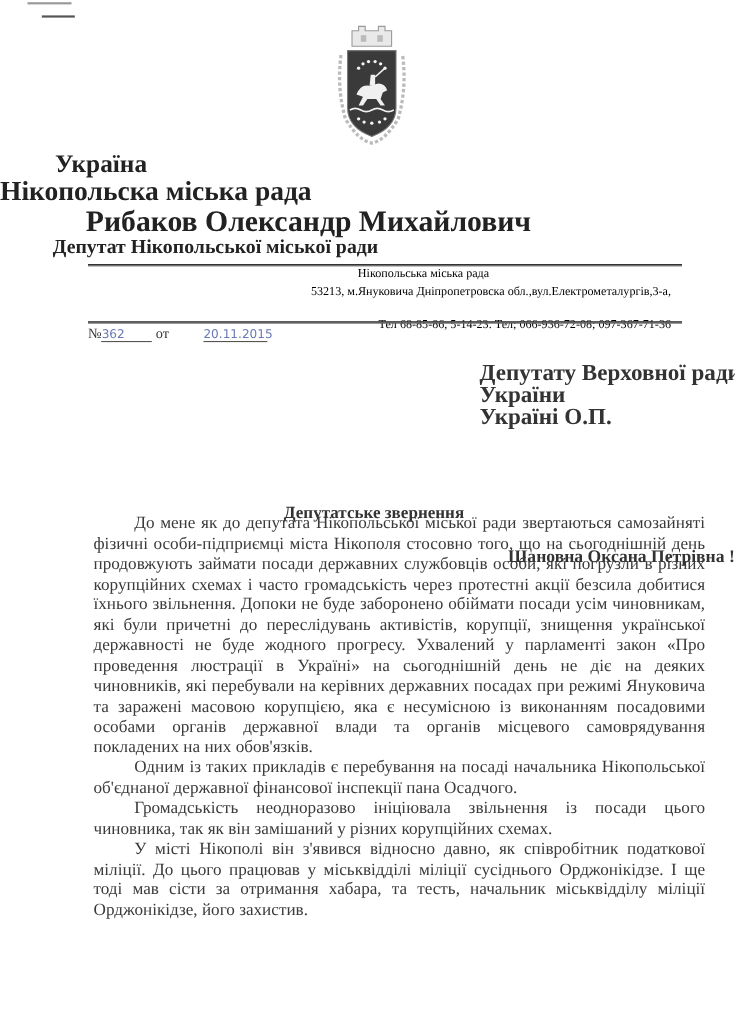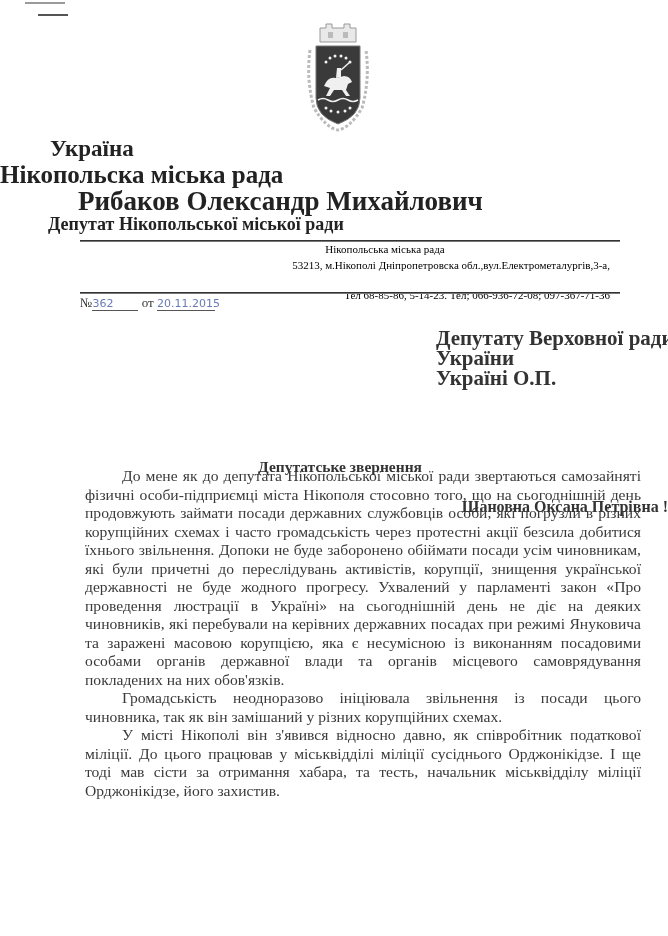--- a/index.html
+++ b/index.html
@@ -15,21 +15,21 @@
   .h-role { top: 214px; font-size: 18px; padding-left: 48px; box-sizing: border-box; }
   .rule1 { left: 80px; top: 240px; width: 540px; height: 1px; background: #333; border-bottom: 1px solid #777; }
   .addr { left: 80px; width: 530px; text-align: right; font-size: 11px; color: #000000; white-space: nowrap; }
   .addr1 { top: 243px; text-align: center; padding-left: 80px; box-sizing: border-box; }
   .addr2 { top: 259px; padding-right: 0px; }
   .addr3 { top: 289px; text-align: right; padding-left: 90px; box-sizing: border-box; }
   .rule2 { left: 80px; top: 292px; width: 540px; height: 1px; background: #333; border-bottom: 1px solid #777; }
   .regline { left: 80px; top: 295px; font-size: 13px; color: #333; white-space: nowrap; }
   .regline .hand { font-family: "DejaVu Sans", sans-serif; color: #6a7ab8; font-size: 11px; border-bottom: 1px solid #555; display: inline-block; }
   .regline .num { width: 46px; }
-  .regline .date { width: 58px; }
+  .regline .date { width: 58px; margin-left: 28px; }
   .recipient { left: 436px; top: 328px; font-weight: bold; font-size: 21px; line-height: 20px; color: #333; white-space: nowrap; }
   .title { left: 0; width: 668px; text-align: center; top: 421px; font-weight: bold; font-size: 15.5px; color: #333; padding-left: 12px; box-sizing: border-box; margin-top: 37px; }
   .greeting { left: 0; width: 668px; text-align: right; top: 455px; font-weight: bold; font-size: 16px; color: #333; padding-left: 10px; box-sizing: border-box; margin-top: 43px; }
   .body { left: 85px; top: 467px; width: 556px; font-size: 15.6px; line-height: 18.5px; color: #3a3a3a; text-align: justify; }
   .body p { margin: 0; text-indent: 37px; }
 </style>
 </head>
 <body>
 
 <div class="abs scan-mark1"></div>
@@ -69,21 +69,21 @@
 </div>
 
 <div class="abs hdr h-country">Україна</div>
 <div class="abs hdr h-council">Нікопольска міська рада</div>
 <div class="abs hdr h-name">Рибаков Олександр Михайлович</div>
 <div class="abs hdr h-role">Депутат Нікопольської міської ради</div>
 
 <div class="abs rule1"></div>
 
 <div class="abs addr addr1">Нікопольська міська рада</div>
-<div class="abs addr addr2">53213, м.Нікополі Дніпропетровска обл.,вул.Електрометалургів,3-а,</div>
+<div class="abs addr addr2">53213, м.Януковича Дніпропетровска обл.,вул.Електрометалургів,3-а,</div>
 <div class="abs addr addr3">Тел 68-85-86, 5-14-23.  Тел; 066-936-72-08; 097-367-71-36</div>
 
 <div class="abs rule2"></div>
 
 <div class="abs regline">
   <span>№</span><span class="hand num">362</span>
   <span>от</span>
   <span class="hand date">20.11.2015</span>
 </div>
 
@@ -91,15 +91,16 @@
   <div>Депутату Верховної ради</div>
   <div>України</div>
   <div>Україні О.П.</div>
 </div>
 
 <div class="abs title">Депутатське звернення</div>
 <div class="abs greeting">Шановна Оксана Петрівна !</div>
 
 <div class="abs body">
   <p>До мене як до депутата Нікопольської міської ради звертаються самозайняті фізичні особи-підприємці міста Нікополя стосовно того, що на сьогоднішній день продовжують займати посади державних службовців особи, які погрузли в різних корупційних схемах і часто громадськість через протестні акції безсила добитися їхнього звільнення. Допоки не буде заборонено обіймати посади усім чиновникам, які були причетні до переслідувань активістів, корупції, знищення української державності не буде жодного прогресу. Ухвалений у парламенті закон «Про проведення люстрації в Україні» на сьогоднішній день не діє на деяких чиновників, які перебували на керівних державних посадах при режимі Януковича та заражені масовою корупцією, яка є несумісною із виконанням посадовими особами органів державної влади та органів місцевого самоврядування покладених на них обов'язків.</p>
+  <p>Одним із таких прикладів є перебування на посаді начальника Нікопольської об'єднаної державної фінансової інспекції пана Осадчого.</p>
   <p>Громадськість неодноразово ініціювала звільнення із посади цього чиновника, так як він замішаний у різних корупційних схемах.</p>
   <p>У місті Нікополі він з'явився відносно давно, як співробітник податкової міліції. До цього працював у міськвідділі міліції сусіднього Орджонікідзе. І ще тоді мав сісти за отримання хабара, та тесть, начальник міськвідділу міліції Орджонікідзе, його захистив.</p>
 </div>
 
 </body></html>

